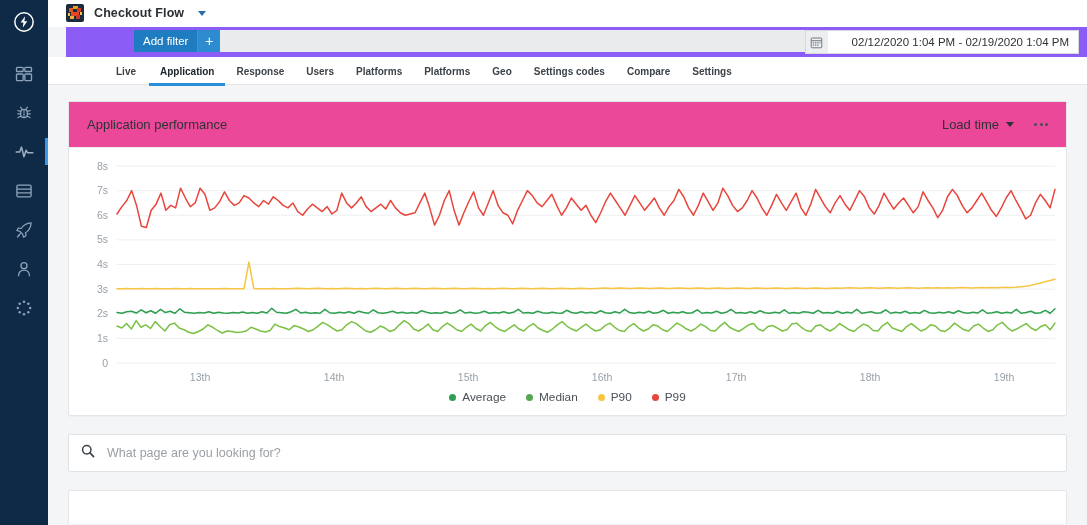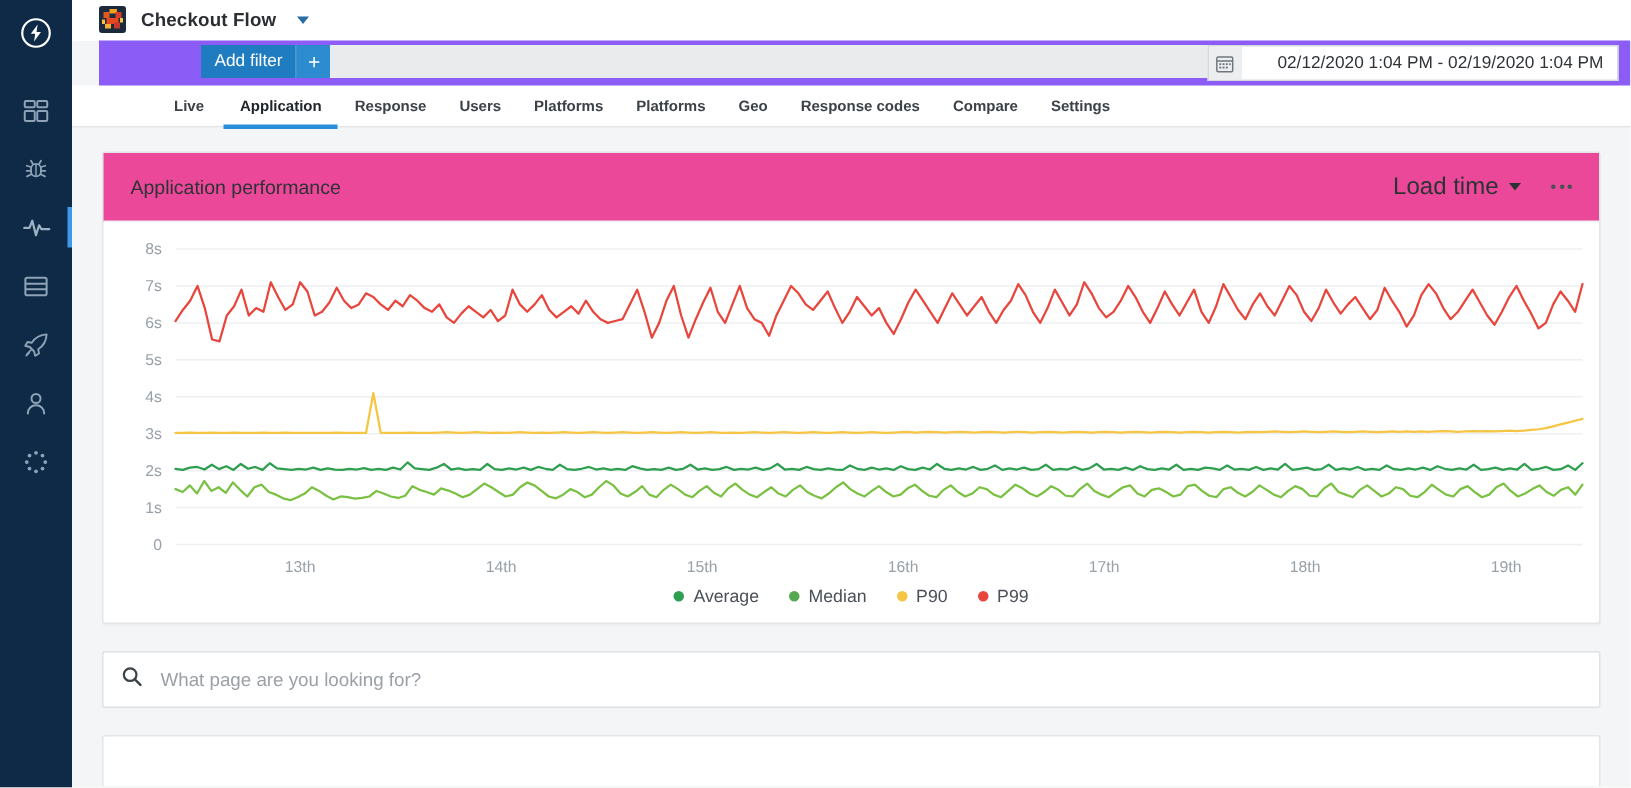--- a/index.html
+++ b/index.html
@@ -146,21 +146,21 @@
   .card-head {
     height: 46px;
     background: #ec4899;
     border-bottom: 1px solid #eceef0;
     display: flex; align-items: center;
     padding: 0 16px 0 18px;
   }
   .card-title { font-size: 13px; color: #2d3236; }
   .card-head-right { margin-left: auto; display: flex; align-items: center; }
   .metric-select {
-    font-size: 16px; color: #2d3236; cursor: pointer;
+    font-size: 13px; color: #2d3236; cursor: pointer;
     display: flex; align-items: center;
   }
   .metric-select .caret {
     margin-left: 7px;
     width: 0; height: 0;
     border-left: 4px solid transparent;
     border-right: 4px solid transparent;
     border-top: 5px solid #2d3236;
   }
   .kebab {
@@ -326,21 +326,21 @@
     </div>
 
     <div class="tabs">
       <div class="tab">Live</div>
       <div class="tab active">Application</div>
       <div class="tab">Response</div>
       <div class="tab">Users</div>
       <div class="tab">Platforms</div>
       <div class="tab">Platforms</div>
       <div class="tab">Geo</div>
-      <div class="tab">Response codes</div>
+      <div class="tab">Settings codes</div>
       <div class="tab">Compare</div>
       <div class="tab">Settings</div>
     </div>
 
     <div class="content">
 
       <div class="card">
         <div class="card-head">
           <div class="card-title">Application performance</div>
           <div class="card-head-right">

